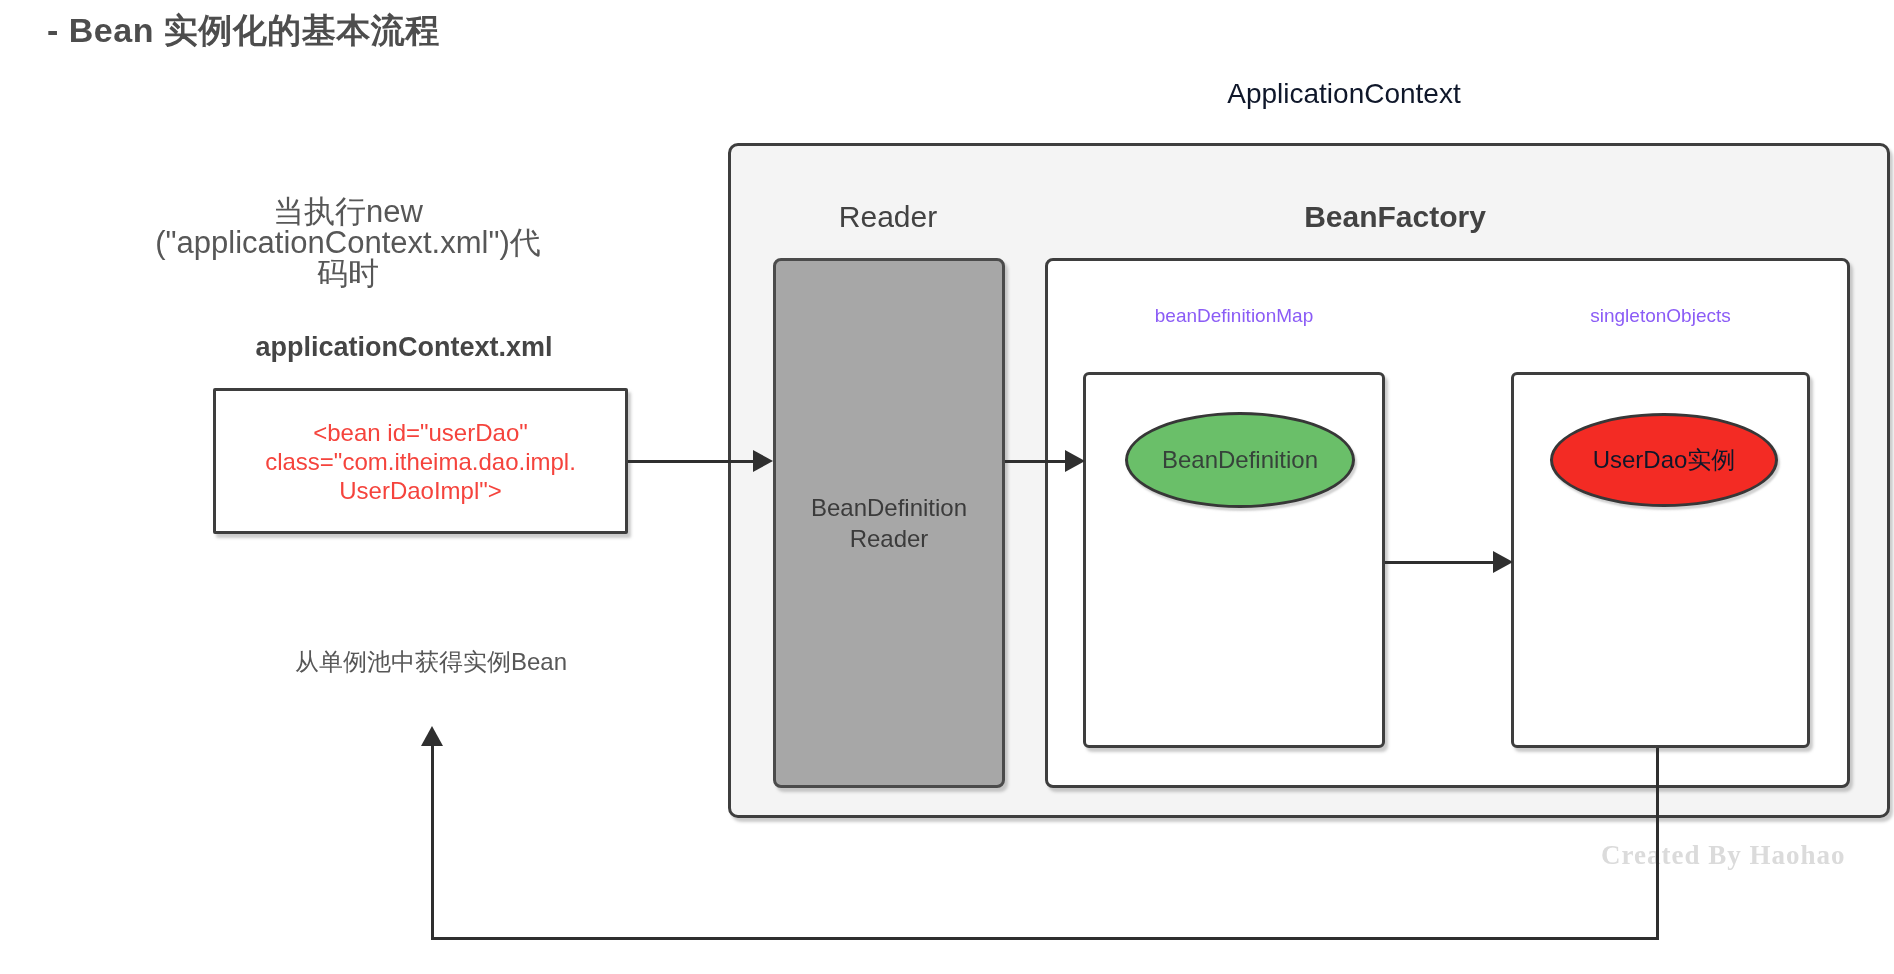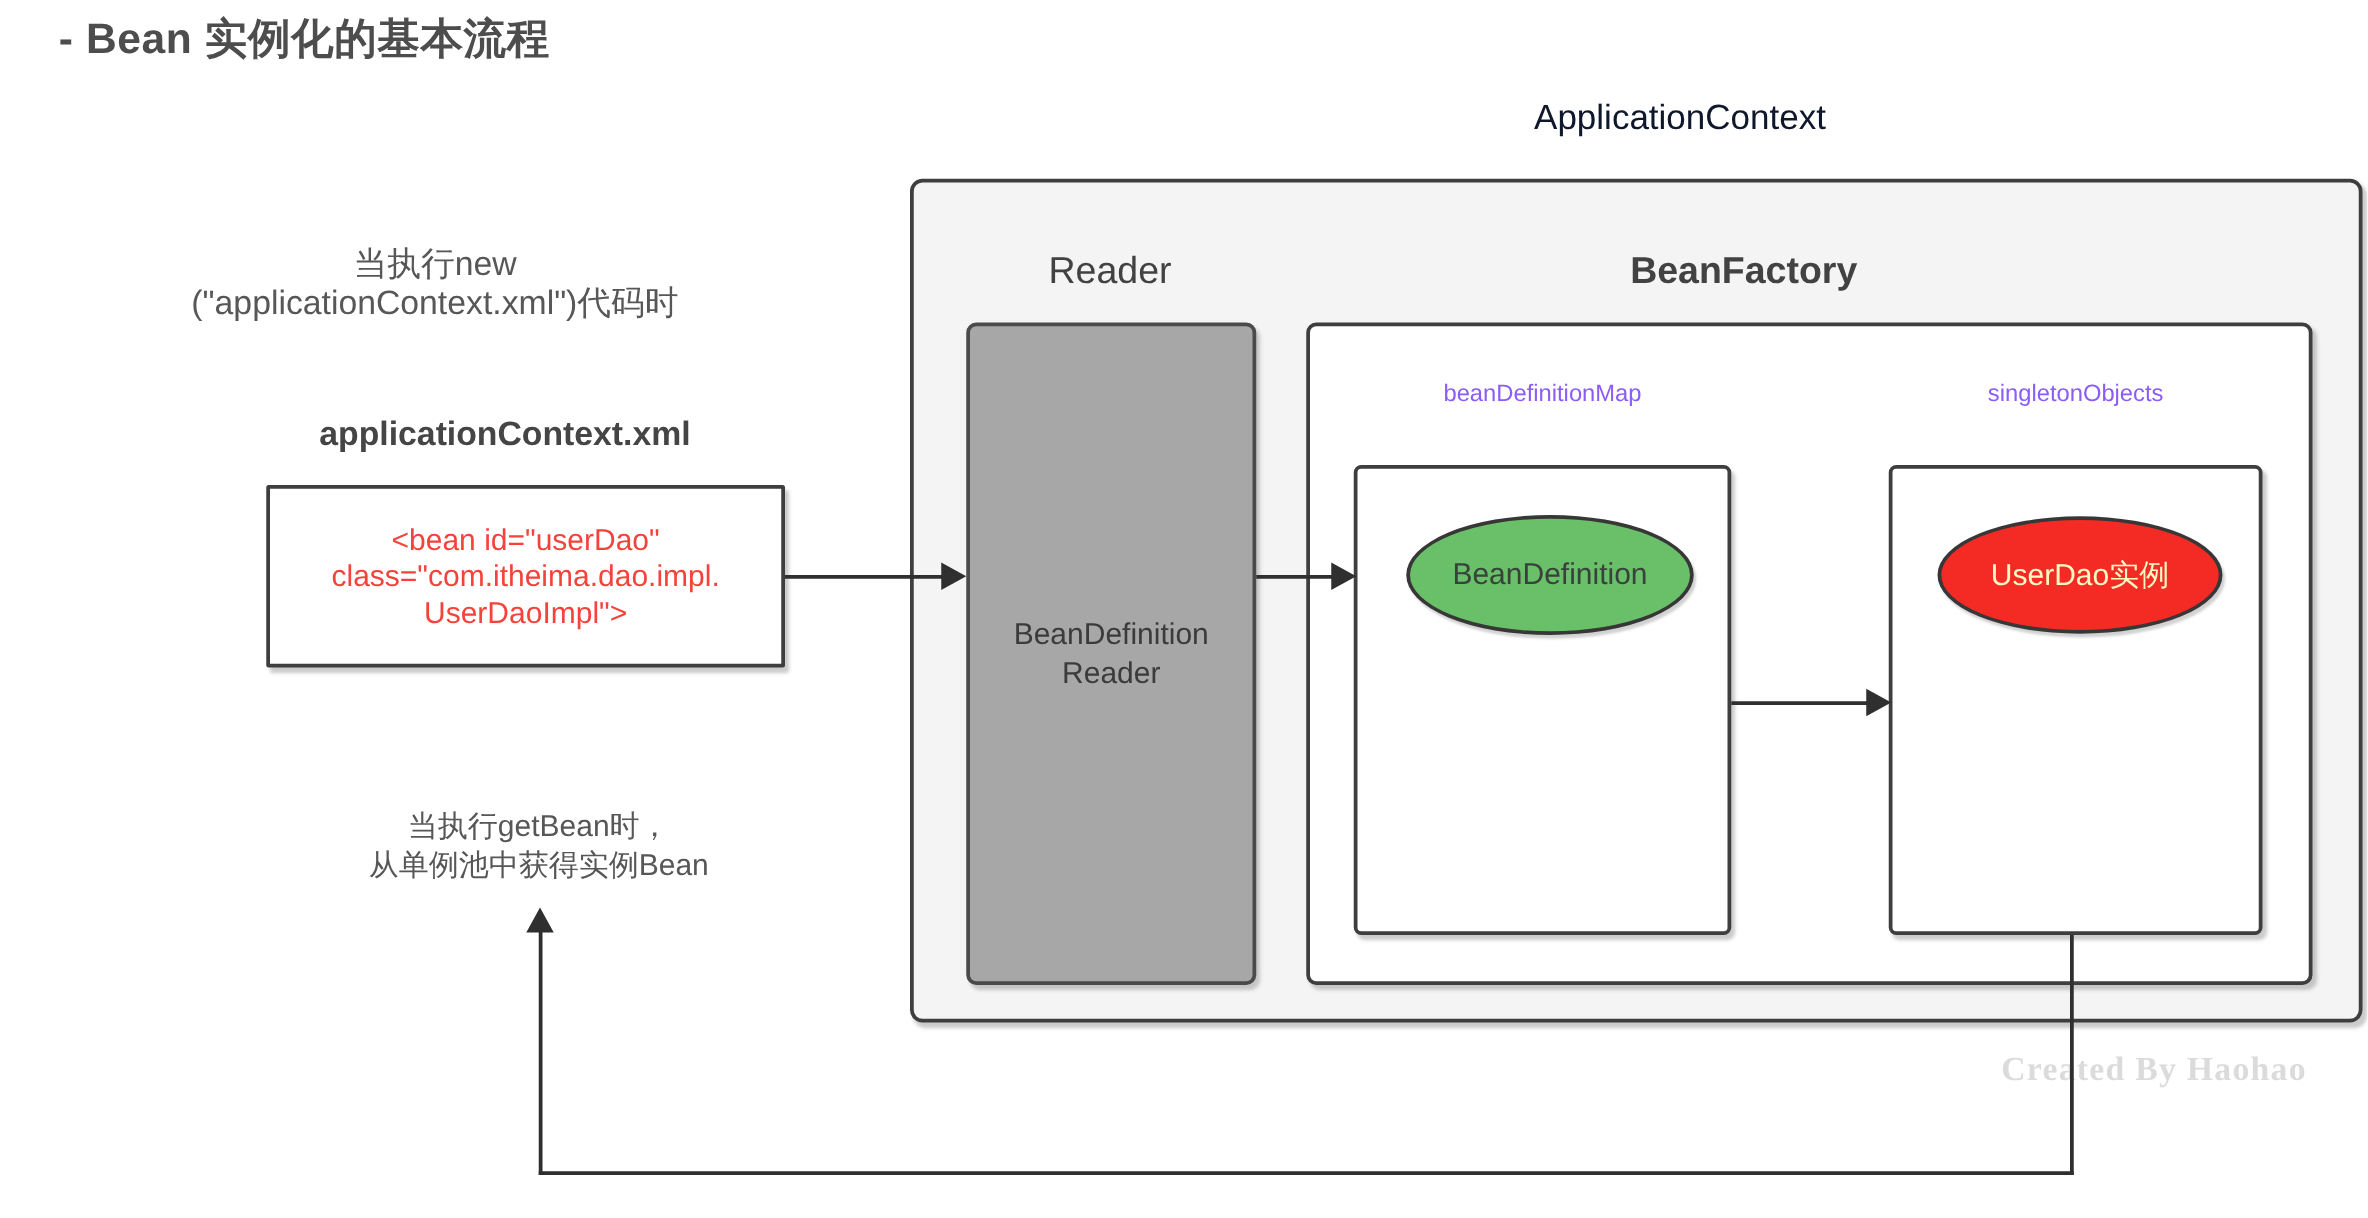--- a/index.html
+++ b/index.html
@@ -33,24 +33,24 @@
   .map-label{font-size:19px;color:#8b5cf6;}
   .bdm-label{left:1050px;top:305px;width:302px;}
   .so-label{left:1478px;top:305px;width:299px;}
 
   .ellipse{
     border:3px solid #373737;border-radius:50%;box-sizing:border-box;
     display:flex;align-items:center;justify-content:center;font-size:24px;
     box-shadow:2px 3px 2px rgba(140,140,140,.4);
   }
   .green-ellipse{left:1092px;top:412px;width:230px;height:96px;background:var(--green,#6abf69);color:#33403а;color:#36423a;}
-  .red-ellipse{left:1517px;top:413px;width:228px;height:94px;background:var(--red,#f32b24);color:#fef9c3;}
+  .red-ellipse{left:1517px;top:413px;width:228px;height:94px;background:var(--red,#f32b24);color:#0f172a;}
 
   .note{color:#575757;line-height:31px;}
-  .note-top{left:115px;top:196px;width:400px;font-size:27px;}
+  .note-top{left:115px;top:196px;width:400px;font-size:31px;}
   .note-getbean{left:198px;top:646px;width:400px;font-size:24px;}
 
   .xml-label{left:171px;top:332px;width:400px;font-size:27px;color:#454545;font-weight:bold;}
   .xml-box{
     left:180px;top:388px;width:415px;height:146px;background:#fff;
     border:3px solid #3e3e3e;border-radius:2px;box-shadow:3px 4px 3px rgba(140,140,140,.45);
     box-sizing:border-box;display:flex;flex-direction:column;align-items:center;justify-content:center;
     font-size:24px;line-height:29px;color:var(--redtext,#f5433c);
   }
 
@@ -100,21 +100,20 @@
 </div>
 
 <div class="abs ctr xml-label">applicationContext.xml</div>
 <div class="abs xml-box">
   <div>&lt;bean id="userDao"</div>
   <div>class="com.itheima.dao.impl.</div>
   <div>UserDaoImpl"&gt;</div>
 </div>
 
 <div class="abs ctr note note-getbean">
-  <div>当执行getBean时，</div>
   <div>从单例池中获得实例Bean</div>
 </div>
 
 <div class="abs line" style="left:595px;top:460px;width:128px;height:3px;"></div>
 <div class="abs ah-right" style="left:720px;top:450px;"></div>
 
 <div class="abs line" style="left:972px;top:460px;width:62px;height:3px;"></div>
 <div class="abs ah-right" style="left:1032px;top:450px;"></div>
 
 <div class="abs line" style="left:1352px;top:561px;width:110px;height:3px;"></div>

